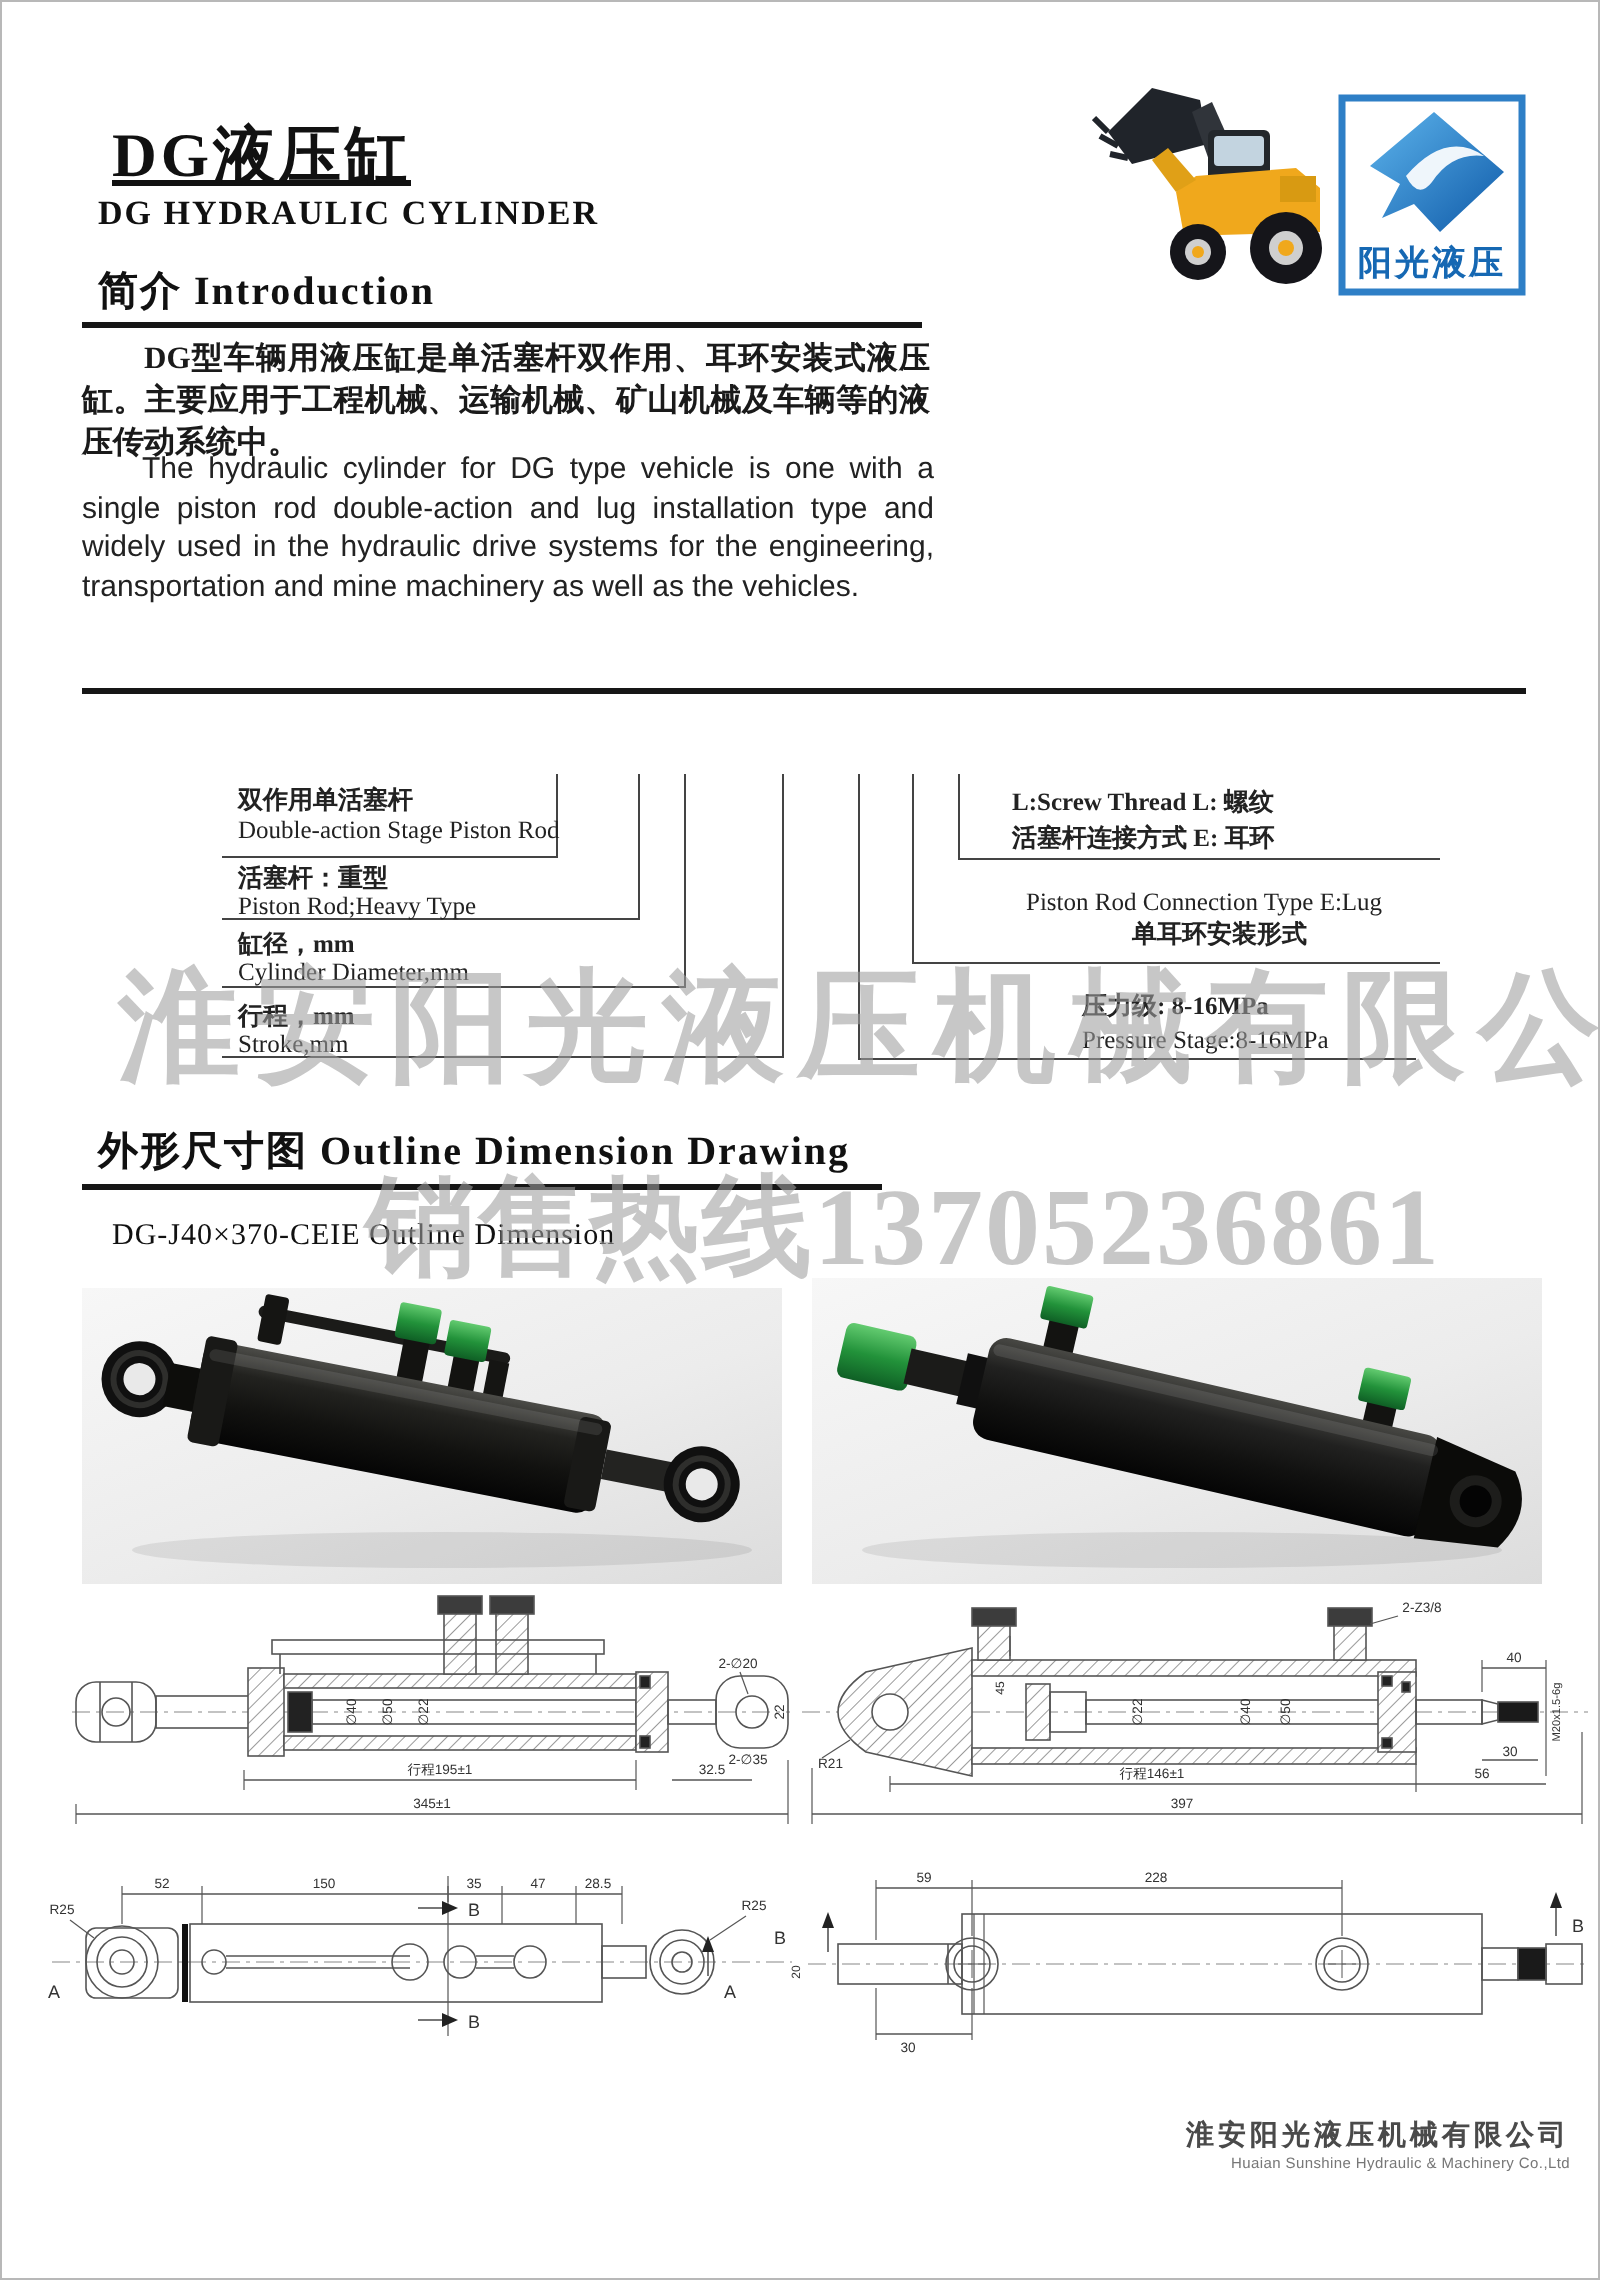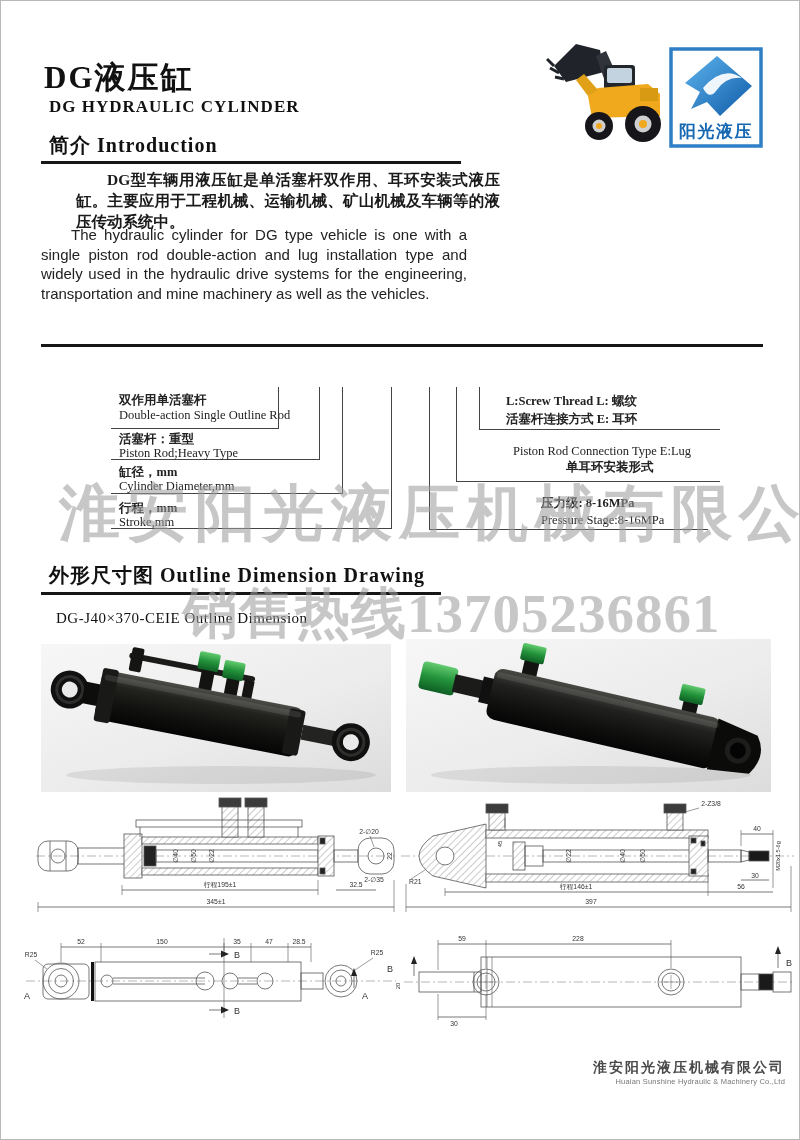--- a/index.html
+++ b/index.html
@@ -1,25 +1,25 @@
 <!DOCTYPE html>
 <html><head>
 <meta charset="utf-8">
 <style>
   html,body{margin:0;padding:0;background:#fff;}
   #page{position:relative;width:800px;height:1140px;background:#fff;border:1px solid #b8b8b8;box-sizing:border-box;overflow:hidden;
         font-family:"Liberation Serif","DejaVu Serif",serif;color:#111;}
   .abs{position:absolute;}
   .serif{font-family:"Liberation Serif","DejaVu Serif",serif;}
   .sans{font-family:"Liberation Sans","DejaVu Sans",sans-serif;}
-  .title-zh{left:43px;top:56px;font-size:31px;font-weight:bold;letter-spacing:2px;}
+  .title-zh{left:55px;top:56px;font-size:31px;font-weight:bold;letter-spacing:2px;text-decoration:underline;}
   .title-en{left:48px;top:96px;font-size:17px;font-weight:bold;letter-spacing:1px;}
   .sec-head{font-size:20px;font-weight:bold;letter-spacing:1px;}
   .rule{background:#161616;height:3px;}
-  .para-zh{left:40px;top:168px;width:424px;font-size:15.5px;line-height:21px;text-indent:2em;font-weight:600;color:#1a1a1a;text-align:justify;margin-left:35px;}
+  .para-zh{left:40px;top:168px;width:424px;font-size:15.5px;line-height:21px;text-indent:2em;font-weight:600;color:#1a1a1a;text-align:justify;}
   .para-en{left:40px;top:224px;width:426px;font-size:15px;line-height:19.5px;text-indent:2em;color:#222;text-align:justify;}
   .code-line{left:253px;top:361px;font-size:20px;letter-spacing:3px;font-weight:600;}
   .conn{position:absolute;pointer-events:none;}
   .lbl{position:absolute;font-size:12.5px;line-height:14px;color:#222;}
   .lbl b{font-weight:bold;}
   .wm{position:absolute;color:#9f9f9f;opacity:.58;font-weight:bold;white-space:nowrap;pointer-events:none;z-index:40;}
   .cap{font-size:15px;letter-spacing:.5px;}
   .photo{position:absolute;background:linear-gradient(160deg,#f7f7f7 0%,#ececec 55%,#dcdcdc 100%);}
   .footer-zh{font-size:14px;font-weight:bold;letter-spacing:2px;color:#4a4a4a;text-align:right;}
   .footer-en{font-size:7.5px;color:#777;text-align:left;letter-spacing:.2px;}
@@ -72,21 +72,21 @@
 
   <div class="conn" style="left:110px;top:386px;width:167px;height:41px;border-right:1px solid #444;border-bottom:1px solid #444"></div>
   <div class="conn" style="left:110px;top:386px;width:208px;height:72px;border-right:1px solid #444;border-bottom:1px solid #444"></div>
   <div class="conn" style="left:110px;top:386px;width:231px;height:106px;border-right:1px solid #444;border-bottom:1px solid #444"></div>
   <div class="conn" style="left:110px;top:386px;width:280px;height:141px;border-right:1px solid #444;border-bottom:1px solid #444"></div>
   <div class="conn" style="left:478px;top:386px;width:240px;height:42px;border-left:1px solid #444;border-bottom:1px solid #444"></div>
   <div class="conn" style="left:455px;top:386px;width:263px;height:94px;border-left:1px solid #444;border-bottom:1px solid #444"></div>
   <div class="conn" style="left:428px;top:386px;width:278px;height:142px;border-left:1px solid #444;border-bottom:1px solid #444"></div>
 
   <div class="lbl" style="left:118px;top:392px"><b>双作用单活塞杆</b></div>
-  <div class="lbl" style="left:118px;top:407px"><span>Double-action Single Outline Rod</span></div>
+  <div class="lbl" style="left:118px;top:407px"><span>Double-action Stage Piston Rod</span></div>
   <div class="lbl" style="left:118px;top:431px"><b>活塞杆：重型</b></div>
   <div class="lbl" style="left:118px;top:445px"><span>Piston Rod;Heavy Type</span></div>
   <div class="lbl" style="left:118px;top:464px"><b>缸径，mm</b></div>
   <div class="lbl" style="left:118px;top:478px"><span>Cylinder Diameter,mm</span></div>
   <div class="lbl" style="left:118px;top:500px"><b>行程，mm</b></div>
   <div class="lbl" style="left:118px;top:514px"><span>Stroke,mm</span></div>
 
   <div class="lbl" style="left:505px;top:393px"><b>L:Screw Thread L: 螺纹</b></div>
   <div class="lbl" style="left:505px;top:411px"><b>活塞杆连接方式  E: 耳环</b></div>
   <div class="lbl" style="left:512px;top:443px"><span>Piston Rod Connection Type E:Lug</span></div>

